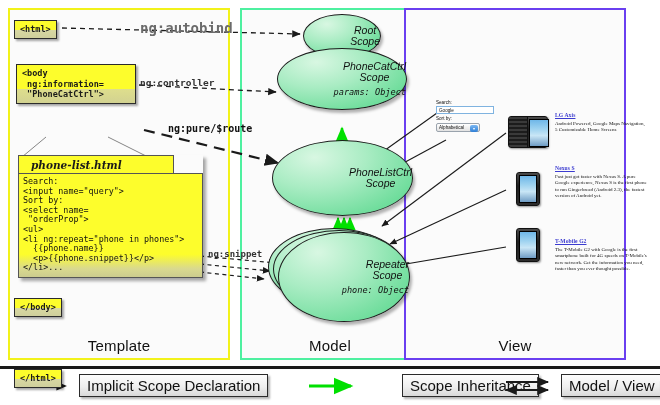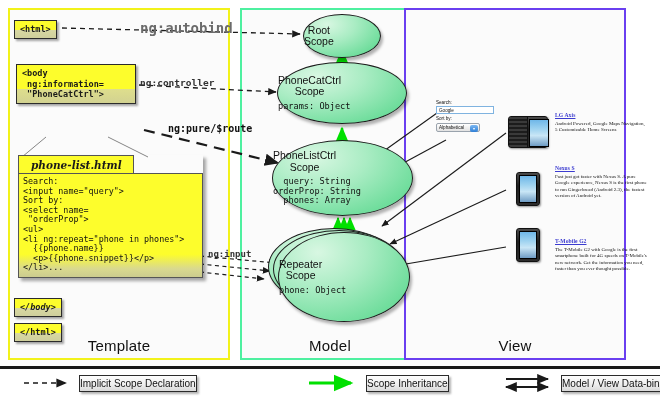--- a/index.html
+++ b/index.html
@@ -51,21 +51,21 @@
 
   
   .codecard{
     position:absolute;left:18px;top:155px;width:185px;
     box-sizing:border-box;
     z-index:6;
     box-shadow:3px 3px 3px rgba(0,0,0,.35);
   }
   .codecard-title{
     box-sizing:border-box;
-    width:116px;
+    width:156px;
     background:#fdfd2c;
     border:1.4px solid #555;
     border-bottom:none;
     font-family:"DejaVu Serif", serif;
     font-style:italic;font-weight:bold;font-size:10.5px;
     color:#1a1a1a;padding:3px 6px 2px 12px;
   }
   .codecard-body{
     box-sizing:border-box;width:185px;
     background:#fdfd2c;
@@ -78,30 +78,31 @@
 
   
   .scope{
     position:absolute;box-sizing:border-box;
     border:1.7px solid #1d1d1d;
     border-radius:50%;
     background:radial-gradient(ellipse at 30% 22%, #d8f7e2 0%, #a9ecc3 38%, #6fdd9c 78%, #56cf8a 100%);
     text-align:center;
     color:#111;
     box-shadow:2px 3px 3px rgba(0,0,0,.30);
-    display:flex;flex-direction:column;align-items:flex-start;justify-content:center;
+    display:flex;flex-direction:column;align-items:flex-end;justify-content:center;
     z-index:6;
+    font-style:italic;
   }
   .scope .ttl{font-size:10.5px;line-height:11.5px;}
   .scope .props{
     font-family:"DejaVu Sans Mono", monospace;
     font-size:8.6px;line-height:9.6px;margin-top:4px;white-space:pre;
   }
   .scope-root{left:303px;top:14px;width:78px;height:44px;}
-  .scope-cat{left:277px;top:62px;width:130px;height:62px;}
+  .scope-cat{left:277px;top:48px;width:130px;height:62px;}
   .scope-list{left:272px;top:140px;width:141px;height:76px;}
   .scope-rep{left:278px;top:232px;width:132px;height:90px;z-index:7;}
   .scope-stackA{left:268px;top:228px;width:132px;height:78px;z-index:6;}
   .scope-stackB{left:273px;top:230px;width:132px;height:78px;z-index:6;}
 
   
   .view-form{position:absolute;left:436px;top:100px;width:64px;z-index:6;}
   .view-lbl{font-size:4.6px;color:#111;line-height:6px;}
   .view-input{
     box-sizing:border-box;width:58px;height:8px;
@@ -165,26 +166,26 @@
   .wl-repeat{left:208px;top:249px;font-size:9px;color:#333;}
 
   
   .legend{position:absolute;left:0;top:366px;width:660px;height:39px;background:#fff;}
   .legend-rule{position:absolute;left:0;top:0;width:660px;height:3px;background:#1a1a1a;}
   .legend-item{position:absolute;top:8px;display:flex;align-items:center;}
   .legend-box{
     box-sizing:border-box;
     border:1.5px solid #2b2b2b;
     background:linear-gradient(180deg,#fdfdfd 0%,#efefef 55%,#d9d9d9 100%);
-    font-size:10px;color:#111;padding:2px 0;
+    font-size:15px;color:#111;padding:2px 7px;
     box-shadow:2px 2px 2px rgba(0,0,0,.30);
     white-space:nowrap;
   }
   .lg1{left:18px;}
-  .lg2{left:305px;}
+  .lg2{left:305px;gap:36px;}
   .lg3{left:500px;}
   .lg-gfx{width:56px;height:18px;margin-right:5px;}
 </style>
 </head>
 <body>
 
 <div id="stage">
 
   <div class="panel panel-template">
     <div class="panel-label">Template</div>
@@ -272,45 +273,42 @@
 Sort by:
 &lt;select name=
  "orderProp"&gt;
 &lt;ul&gt;
 &lt;li ng:repeat="phone in phones"&gt;
   {{phone.name}}
   &lt;p&gt;{{phone.snippet}}&lt;/p&gt;
 &lt;/li&gt;...</div>
   </div>
 
-  <div class="tag tag-bodyclose" style="white-space: pre; font-style: italic;">&lt;/body&gt;</div>
-  <div class="tag tag-htmlclose" style="white-space: pre;">&lt;/html&gt;</div>
+  <div class="tag tag-bodyclose" style="white-space: pre;">&lt;/body&gt;</div>
+  <div class="tag tag-htmlclose" style="white-space: pre; margin-top: 46px;">&lt;/html&gt;</div>
 
   <div class="wlabel wl-autobind">ng:autobind</div>
   <div class="wlabel wl-controller">ng:controller</div>
   <div class="wlabel wl-route">ng:pure/$route</div>
-  <div class="wlabel wl-repeat">ng:input</div>
+  <div class="wlabel wl-repeat">ng:snippet</div>
 
   <div class="scope scope-root">
     <div class="ttl" style="white-space: pre;">Root
 Scope</div>
   </div>
 
   <div class="scope scope-cat">
     <div class="ttl" style="white-space: pre;">PhoneCatCtrl
 Scope</div>
     <div class="props" style="white-space: pre;">params: Object</div>
   </div>
 
   <div class="scope scope-list">
     <div class="ttl" style="white-space: pre;">PhoneListCtrl
 Scope</div>
-    <div class="props" style="white-space: pre;">query: String
-orderProp: String
-phones: Array</div>
   </div>
 
   <div class="scope scope-stackA"></div>
   <div class="scope scope-stackB"></div>
   <div class="scope scope-rep">
     <div class="ttl" style="white-space: pre;">Repeater
 Scope</div>
     <div class="props" style="white-space: pre;">phone: Object</div>
   </div>
 

